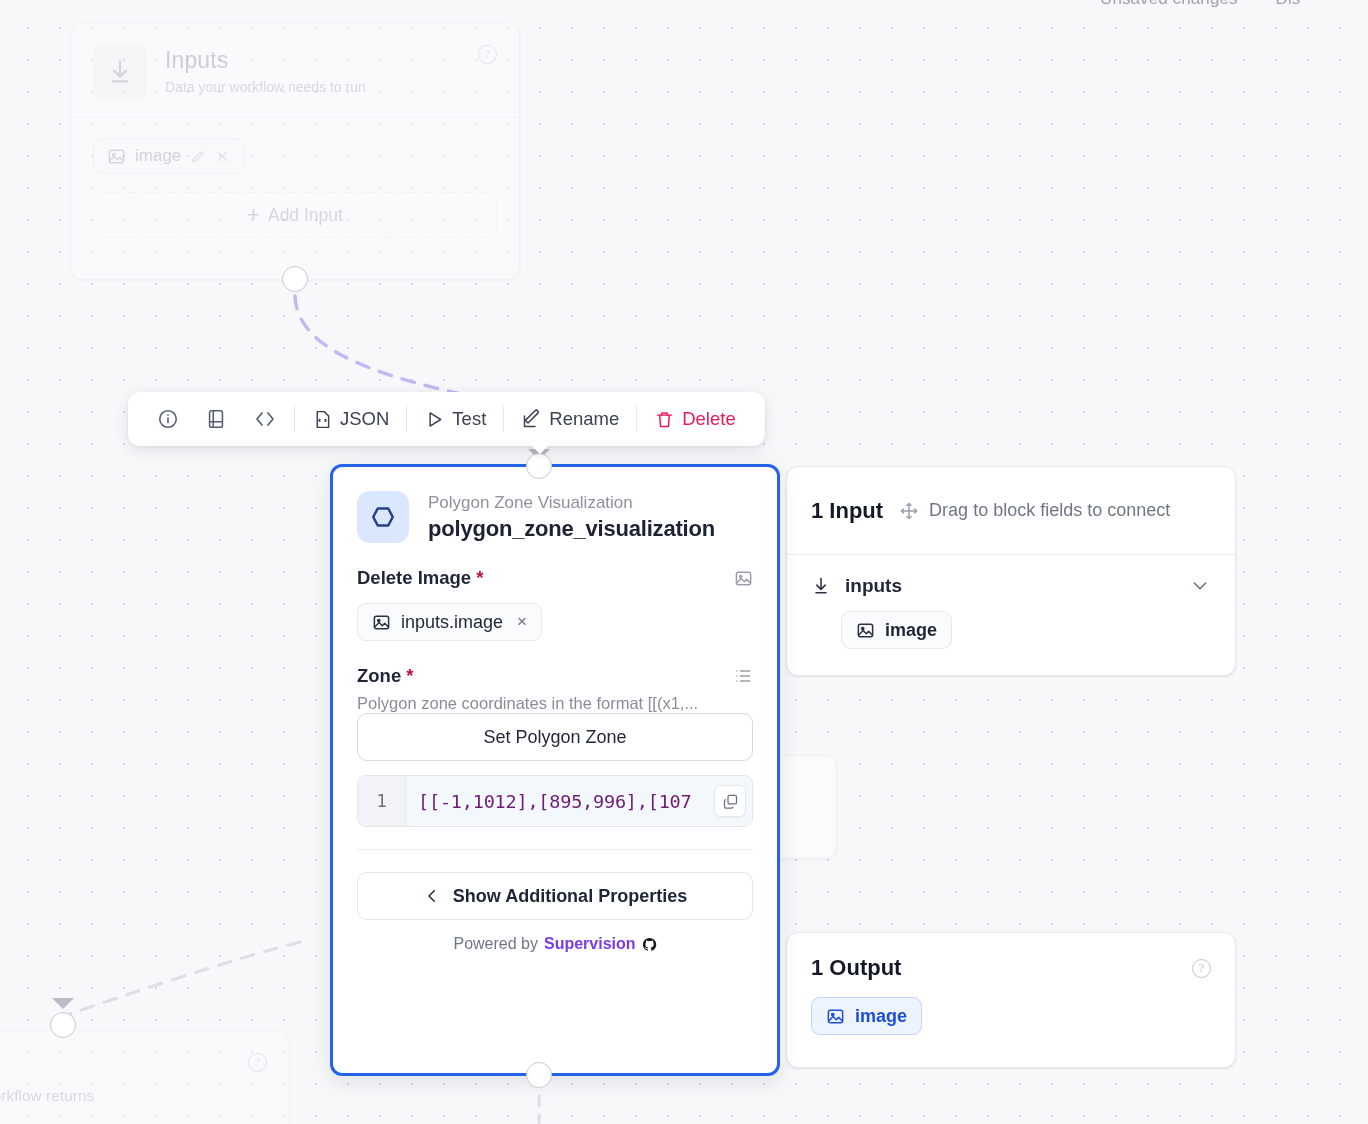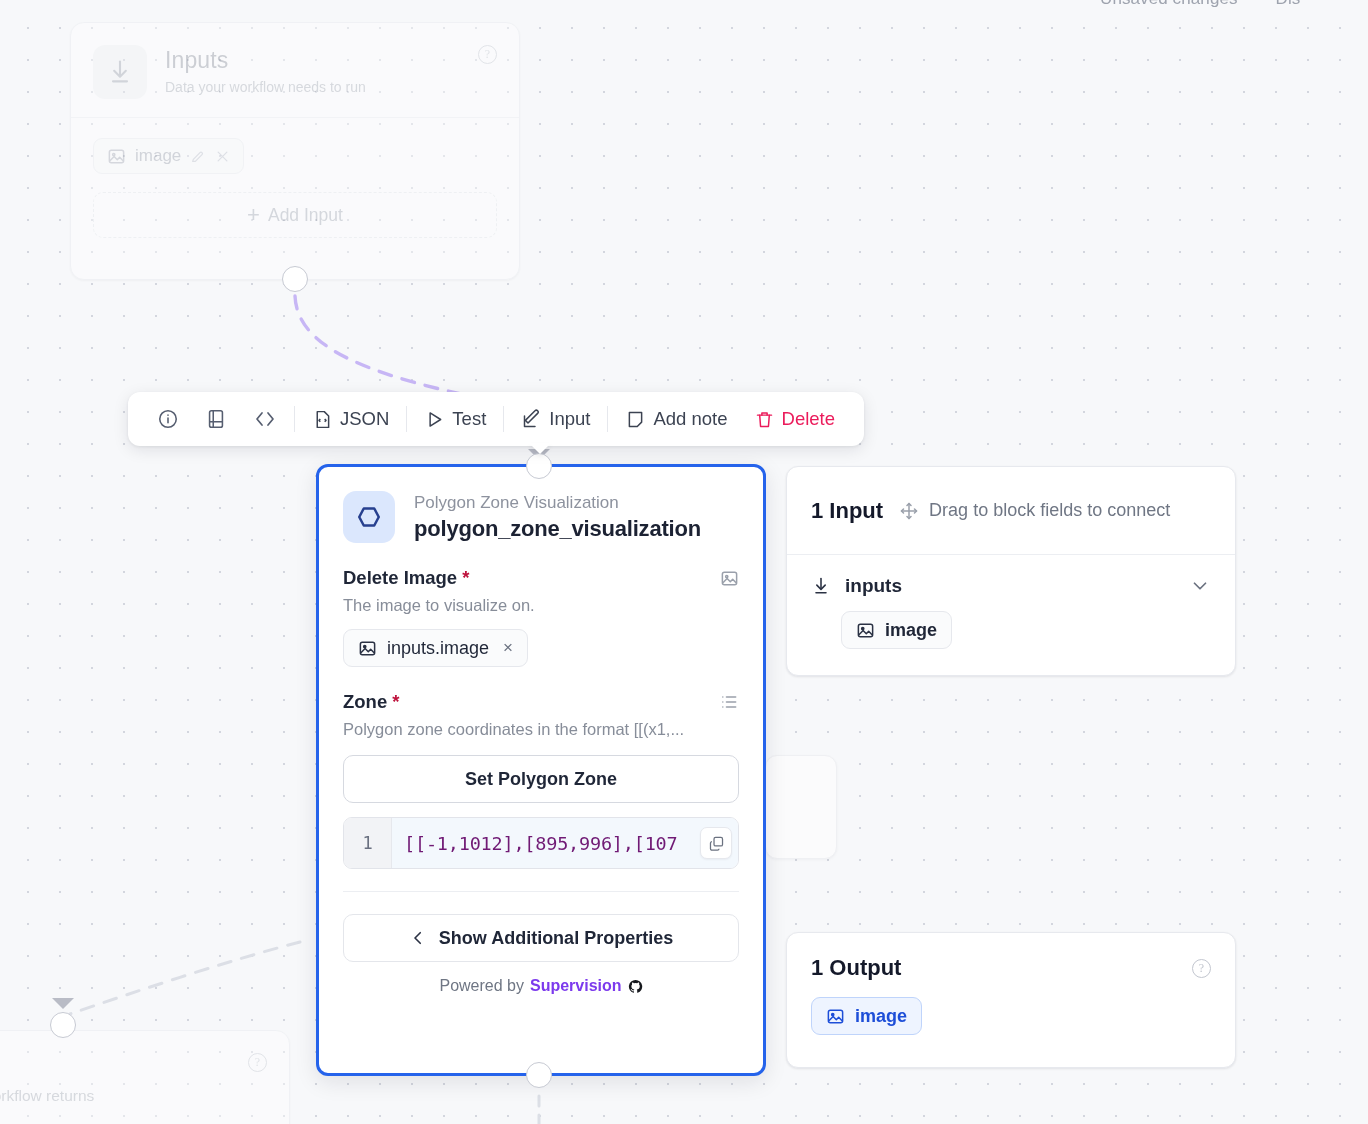--- a/index.html
+++ b/index.html
@@ -135,21 +135,21 @@
     width: 72px; height: 104px;
     background: #fbfbfc;
     border: 1px solid #eff0f3;
     border-radius: 12px;
     box-shadow: 0 1px 3px rgba(16,24,40,.04);
     z-index: 5;
   }
 
   
   #node {
-    position: absolute; left: 316px; top: 464px;
+    position: absolute; left: 330px; top: 464px;
     width: 450px; height: 612px;
     background: #ffffff;
     border: 3px solid #2563eb;
     border-radius: 12px;
     box-shadow: 0 6px 22px rgba(16,24,40,.10);
     z-index: 20;
     overflow: hidden;
   }
   #node-header { display: flex; align-items: flex-start; padding: 24px 24px 0 24px; }
   #node-icon-box {
@@ -172,24 +172,24 @@
     margin-top: 14px;
     display: inline-flex; align-items: center; gap: 10px;
     height: 38px; padding: 17px 14px;
     border: 1px solid #e6e8ed; border-radius: 9px;
     background: #fafbfc;
     font-size: 18px; color: #1f2637;
   }
   .chip-x { color: #6b7280; font-size: 17px; margin-left: 4px; }
 
   #set-polygon-btn {
-    margin-top: 16px; width: 100%; height: 48px;
+    width: 100%; height: 48px;
     border: 1.4px solid #d6d9e0; border-radius: 10px;
     background: #ffffff;
-    font-size: 18px; font-weight: 700; color: #1f2637;
+    font-size: 18px; font-weight: 400; color: #1f2637;
     display: flex; align-items: center; justify-content: center;
   }
 
   #code-box {
     margin-top: 14px; width: 100%; height: 52px;
     border: 1px solid #e2e4ea; border-radius: 9px;
     background: #ffffff;
     display: flex; overflow: hidden; position: relative;
   }
   #code-gutter {
@@ -407,31 +407,23 @@
       <span>Test</span>
     </div>
     <div class="tb-sep"></div>
     <div class="tb-item">
       <span>
         <svg width="21" height="21" viewBox="0 0 24 24" fill="none" stroke="#3c4352" stroke-width="1.7" stroke-linecap="round" stroke-linejoin="round">
           <path d="M4 8v12h12"></path>
             <path d="M8 16l11-11a2 2 0 0 0-3-3L5 13z"></path>
         </svg>
       </span>
-      <span>Input</span>
+      <span>Rename</span>
     </div>
     <div class="tb-sep"></div>
-    <div class="tb-item">
-      <span>
-        <svg width="21" height="21" viewBox="0 0 24 24" fill="none" stroke="#3c4352" stroke-width="1.7" stroke-linejoin="round">
-          <path d="M5 4h14v11l-5 5H5z"></path>
-        </svg>
-      </span>
-      <span>Add note</span>
-    </div>
     <div class="tb-item tb-danger">
       <span>
         <svg width="21" height="21" viewBox="0 0 24 24" fill="none" stroke="#eb1b5b" stroke-width="1.7" stroke-linecap="round" stroke-linejoin="round">
           <path d="M4 7h16"></path>
             <path d="M9 7V4.5h6V7"></path>
             <path d="M6.5 7l1 13h9l1-13"></path>
         </svg>
       </span>
       <span>Delete</span>
     </div>
@@ -459,21 +451,20 @@
         <span class="req">*</span>
         <span class="field-label-spacer"></span>
         <span>
           <svg width="19" height="19" viewBox="0 0 24 24" fill="none" stroke="#9aa0ab" stroke-width="1.9" stroke-linecap="round" stroke-linejoin="round">
             <rect x="3" y="4" width="18" height="16" rx="2.5"></rect>
               <circle cx="8.5" cy="9.5" r="1.4"></circle>
               <path d="M4 17l5-5 4 4 3-3 4 4"></path>
           </svg>
         </span>
       </div>
-      <div class="field-desc">The image to visualize on.</div>
       <div id="input-image-chip">
         <span>
           <svg width="19" height="19" viewBox="0 0 24 24" fill="none" stroke="#2b3244" stroke-width="1.9" stroke-linecap="round" stroke-linejoin="round">
             <rect x="3" y="4" width="18" height="16" rx="2.5"></rect>
               <circle cx="8.5" cy="9.5" r="1.4" fill="#2b3244"></circle>
               <path d="M4 17l5-5 4 4 3-3 4 4"></path>
           </svg>
         </span>
         <span>inputs.image</span>
         <span class="chip-x">×</span>

